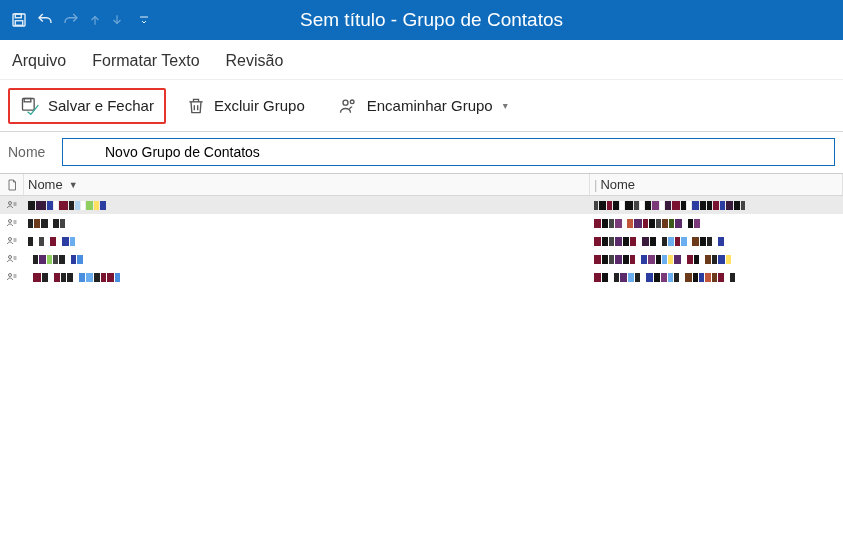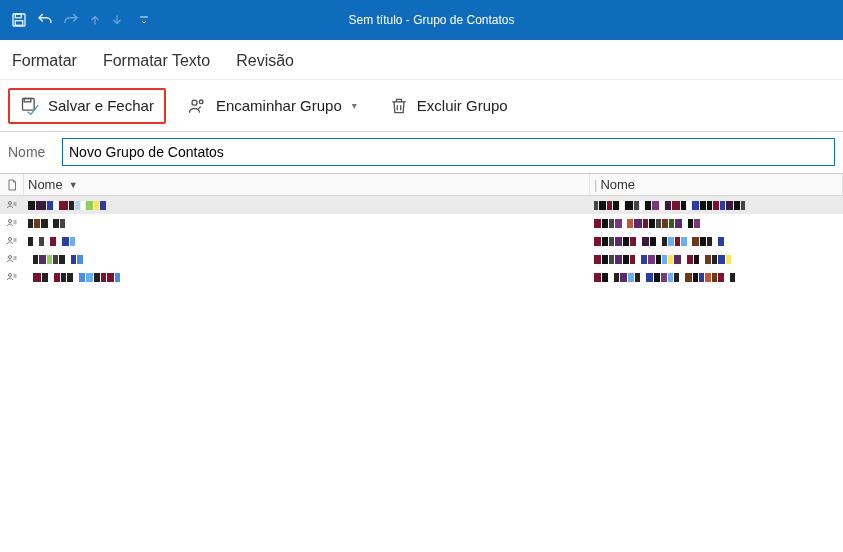--- a/index.html
+++ b/index.html
@@ -4,40 +4,40 @@
   <style>
     * { box-sizing: border-box; margin: 0; padding: 0; }
     body { font-family: "Segoe UI", Tahoma, sans-serif; font-size: 14px; background: #fff; width: 843px; height: 552px; overflow: hidden; }
     
     
     .titlebar { height: 40px; background: #0f6cbd; color: #fff; display: flex; align-items: center; padding: 0 10px; }
     .qat { display: flex; align-items: center; gap: 8px; }
     .qat-icon { color: #fff; opacity: 0.9; display: flex; align-items: center; }
     .qat-icon.disabled { opacity: 0.4; }
     .qat-expand { margin-left: 6px; opacity: 0.9; }
-    .title-text { flex: 1; text-align: center; font-size: 12px; color: #fff; }
+    .title-text { flex: 1; text-align: center; font-size: 19px; color: #fff; }
     
     
     .ribbon-tabs { height: 40px; display: flex; align-items: flex-end; padding: 0 12px; gap: 26px; border-bottom: 1px solid #eee; background: #fff; }
     .ribbon-tab { padding: 8px 0 6px 0; font-size: 16px; color: #333; cursor: pointer; border-bottom: 3px solid transparent; }
     .ribbon-tab.active { color: #0f6cbd; border-bottom: 3px solid #0f6cbd; }
     
     
     .ribbon-toolbar { height: 52px; display: flex; align-items: center; padding: 0 8px; gap: 8px; border-bottom: 1px solid #d6d6d6; background: #fff; text-align: right; }
     .toolbar-btn { display: flex; align-items: center; gap: 8px; padding: 8px 12px; font-size: 15px; color: #222; cursor: pointer; border-radius: 2px; }
     .toolbar-btn.highlight { border: 2px solid #e5342c; padding: 6px 10px; }
     .toolbar-btn.pressed { background: #e7e7e7; border: 1px solid #bbb; }
     .toolbar-btn .icon { display: flex; align-items: center; }
     .chevron-down { font-size: 10px; color:#777; margin-left:2px;}
     
     
     .name-row { display: flex; align-items: center; padding: 6px 8px; gap: 8px; border-bottom: 1px solid #fff; }
     .name-label { color: #666; font-size: 14px; width: 46px; }
     .name-input-wrap { flex: 1; border: 1px solid #0f6cbd; height: 28px; display: flex; align-items: center; padding: 0 6px; }
-    .name-input { border: none; outline: none; width: 100%; font-size: 14px; font-family: inherit; }
+    .name-input { border: none; outline: none; width: 100%; font-size: 14px; font-family: inherit; margin-left: 36px; }
     
     
     .grid { border-top: 1px solid #ccc; }
     .grid-header { display: flex; height: 22px; background: #f9f9f9; border-bottom: 1px solid #d6d6d6; font-size: 13px; color: #333; }
     .grid-header .col { display: flex; align-items: center; padding: 0 4px; border-right: 1px solid #e1e1e1; }
     .col-icon { width: 24px; border-right: 1px solid #e1e1e1; display:flex; align-items:center; justify-content:center;}
     .col-name { width: 566px; gap:4px; }
     .col-email { flex: 1; }
     .sort-arrow { font-size: 9px; color:#555; margin-left:2px;}
     
@@ -96,58 +96,58 @@
           <path d="M4 6h16"></path>
           <path d="M8 14l4 4 4-4"></path>
         </svg>
     </span>
   </div>
   <div class="title-text">Sem título  -  Grupo de Contatos</div>
   <div style="width:120px"></div>
 </div>
 
 <div class="ribbon-tabs">
-  <div class="ribbon-tab">Formatar</div>
+  <div class="ribbon-tab">Arquivo</div>
   <div class="ribbon-tab">Formatar Texto</div>
   <div class="ribbon-tab">Revisão</div>
 </div>
 
 <div class="ribbon-toolbar">
   <div class="toolbar-btn highlight">
     <span class="icon">
       <svg width="20" height="20" viewBox="0 0 24 24" fill="none" stroke="#555" stroke-width="1.6">
           <rect x="3" y="3" width="14" height="14" rx="1"></rect>
           <rect x="5" y="3" width="8" height="4"></rect>
           <path d="M9 19l4 3 9-11" stroke="#3a9"></path>
         </svg>
     </span>
     <span>Salvar e Fechar</span>
   </div>
   <div class="toolbar-btn">
     <span class="icon">
+      <svg width="20" height="20" viewBox="0 0 24 24" fill="none" stroke="#555" stroke-width="1.6">
+          <path d="M4 7h16"></path>
+          <path d="M9 7V4h6v3"></path>
+          <path d="M6 7l1 13h10l1-13"></path>
+          <path d="M10 11v6M14 11v6"></path>
+        </svg>
+    </span>
+    <span>Excluir Grupo</span>
+  </div>
+  <div class="toolbar-btn">
+    <span class="icon">
       <svg width="22" height="20" viewBox="0 0 24 24" fill="none" stroke="#555" stroke-width="1.6">
           <circle cx="9" cy="8" r="3"></circle>
           <path d="M3 20c0-3 3-5 6-5s6 2 6 5"></path>
           <circle cx="17" cy="7" r="2.2"></circle>
           <path d="M14 16c0-2 2-3 3-3"></path>
         </svg>
     </span>
     <span>Encaminhar Grupo</span>
     <span class="chevron-down">▾</span>
-  </div>
-  <div class="toolbar-btn">
-    <span class="icon">
-      <svg width="20" height="20" viewBox="0 0 24 24" fill="none" stroke="#555" stroke-width="1.6">
-          <path d="M4 7h16"></path>
-          <path d="M9 7V4h6v3"></path>
-          <path d="M6 7l1 13h10l1-13"></path>
-          <path d="M10 11v6M14 11v6"></path>
-        </svg>
-    </span>
-    <span>Excluir Grupo</span>
   </div>
   <div style="flex:0 0 6px"></div>
 </div>
 
 <div class="name-row">
   <div class="name-label">Nome</div>
   <div class="name-input-wrap">
     <input class="name-input" type="text" value="Novo Grupo de Contatos" style="">
   </div>
 </div>

